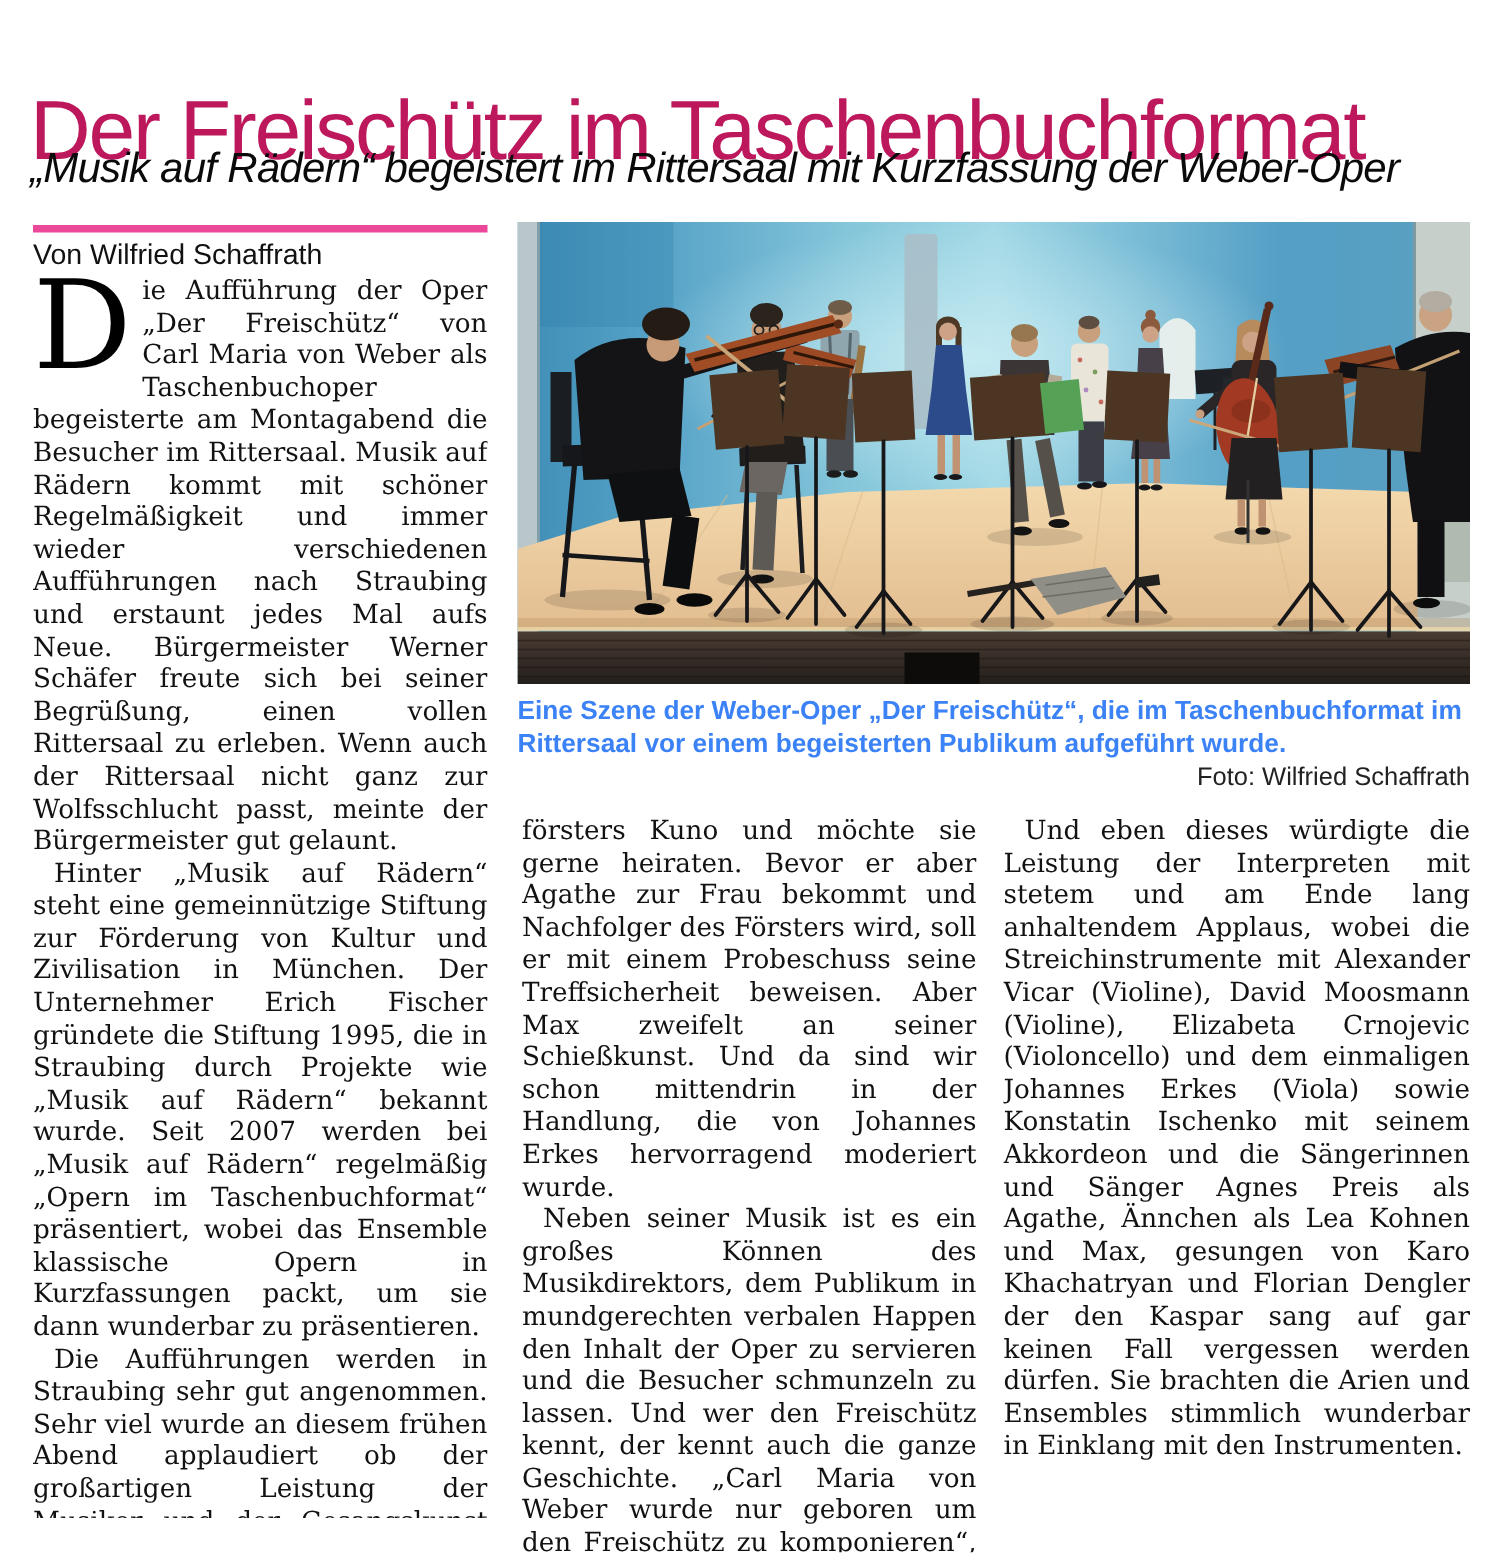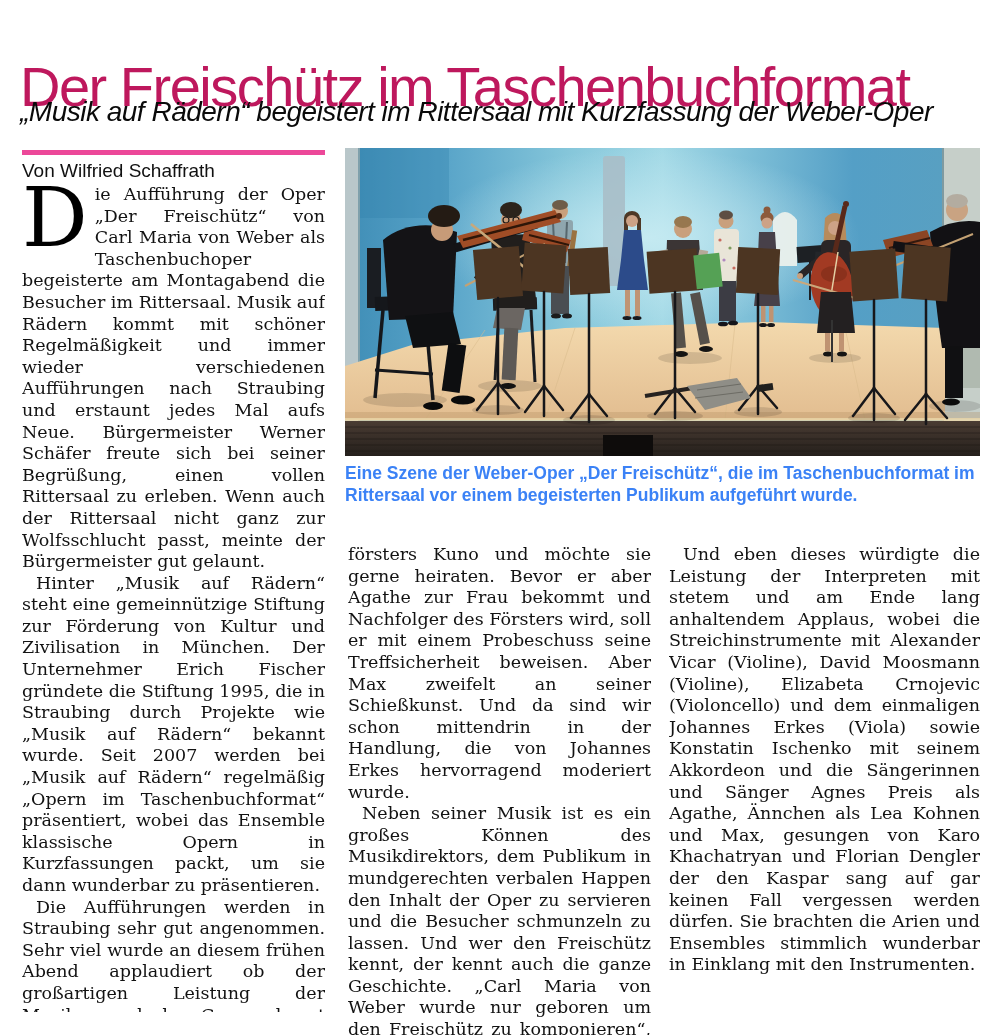--- a/index.html
+++ b/index.html
@@ -353,20 +353,21 @@
     <g>
       <line x1="300" y1="248" x2="348" y2="240" stroke="#262220" stroke-width="4"></line>
       <path d="M342,238 L392,230 L406,250 L360,262 Z" fill="#8f8e87"></path>
       <line x1="352" y1="242" x2="396" y2="236" stroke="#6c6b64" stroke-width="1"></line>
       <line x1="350" y1="250" x2="398" y2="244" stroke="#6c6b64" stroke-width="1"></line>
       <rect x="412" y="236" width="16" height="7" fill="#20201e" transform="rotate(-8 420 239)"></rect>
     </g>
   </svg>
 
   <figcaption class="caption">Eine Szene der Weber-Oper „Der Freischütz“, die im Taschenbuchformat im Rittersaal vor einem begeisterten Publikum aufgeführt wurde.</figcaption>
+  <div class="credit">Foto: Wilfried Schaffrath</div>
 </figure>
 
 <div class="col col2">
   <p>försters Kuno und möchte sie gerne heiraten. Bevor er aber Agathe zur Frau bekommt und Nachfolger des Försters wird, soll er mit einem Probeschuss seine Treffsicherheit beweisen. Aber Max zweifelt an seiner Schießkunst. Und da sind wir schon mittendrin in der Handlung, die von Johannes Erkes hervorragend moderiert wurde.</p>
   <p class="indent">Neben seiner Musik ist es ein großes Können des Musikdirektors, dem Publikum in mundgerechten verbalen Happen den Inhalt der Oper zu servieren und die Besucher schmunzeln zu lassen. Und wer den Freischütz kennt, der kennt auch die ganze Geschichte. „Carl Maria von Weber wurde nur geboren um den Freischütz zu komponieren“, ließ Erkes das Publikum wissen. Eine Erfolgsoper. Das Brautjung-</p>
 </div>
 
 <div class="col col3">
   <p class="indent">Und eben dieses würdigte die Leistung der Interpreten mit stetem und am Ende lang anhaltendem Applaus, wobei die Streichinstrumente mit Alexander Vicar (Violine), David Moosmann (Violine), Elizabeta Crnojevic (Violoncello) und dem einmaligen Johannes Erkes (Viola) sowie Konstatin Ischenko mit seinem Akkordeon und die Sängerinnen und Sänger Agnes Preis als Agathe, Ännchen als Lea Kohnen und Max, gesungen von Karo Khachatryan und Florian Dengler der den Kaspar sang auf gar keinen Fall vergessen werden dürfen. Sie brachten die Arien und Ensembles stimmlich wunderbar in Einklang mit den Instrumenten.</p>
 </div>

